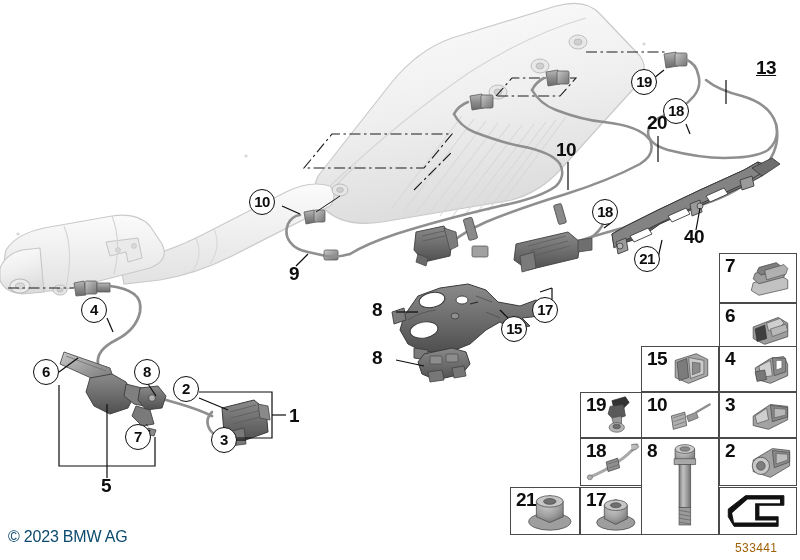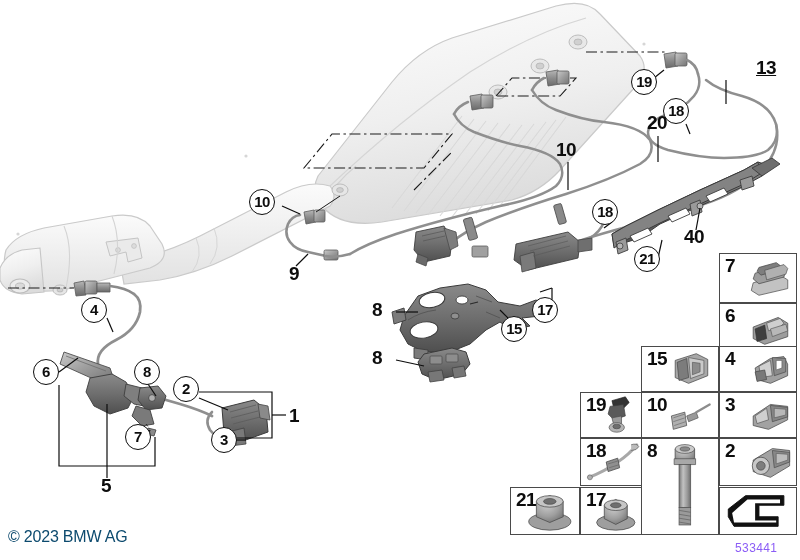--- a/index.html
+++ b/index.html
@@ -80,21 +80,21 @@
     font-weight: normal;
     color: #0c4a6e;
     letter-spacing: -0.2px;
     white-space: nowrap;
   }
   #partnum {
     position: absolute;
     left: 735px;
     top: 541px;
     font-size: 12px;
-    color: #8b5cf6;
+    color: #a16207;
     letter-spacing: 0.4px;
     white-space: nowrap;
   }
 </style>
 </head>
 <body>
 
 <div id="page">
 
   <svg id="diagram" viewBox="0 0 800 560">

